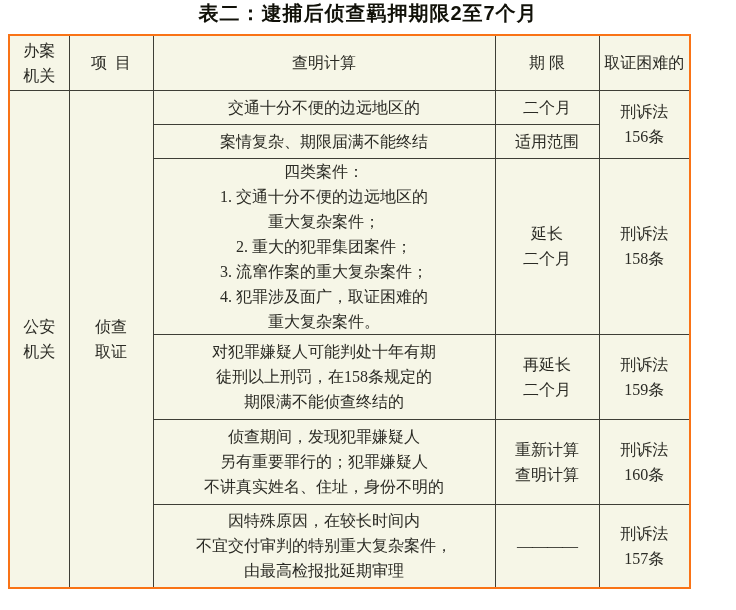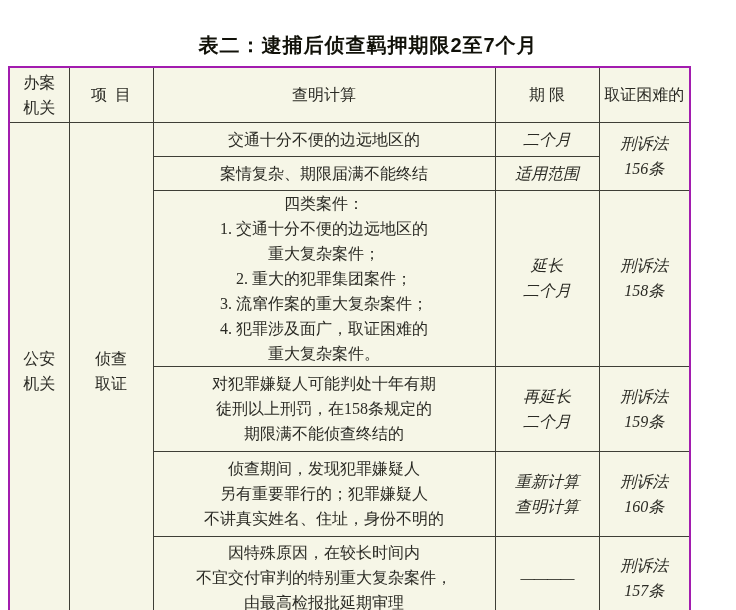--- a/index.html
+++ b/index.html
@@ -12,29 +12,28 @@
   }
   .page { width: 736px; height: 610px; position: relative; }
   .doc-title {
     width: 736px;
     text-align: center;
     font-family: "Liberation Sans", "DejaVu Sans", sans-serif;
     font-weight: 700;
     font-size: 20px;
     letter-spacing: 1px;
     color: #111109;
-    margin-top: 32px;
   }
   table.grid {
     border-collapse: collapse;
     table-layout: fixed;
     margin-left: 8px;
     margin-top: 7px;
     background: #f6f6e7;
-    border: 2px solid #a21caf;
+    border: 2px solid #f97316;
   }
   table.grid td, table.grid th {
     border: 1px solid #3e3e36;
     text-align: center;
     vertical-align: middle;
     font-weight: normal;
     font-size: 16px;
     line-height: 25px;
     white-space: pre-line;
     padding: 0 2px;
@@ -42,21 +41,21 @@
   }
   tr.h-header { height: 55px; }
   tr.h-r1 { height: 34px; }
   tr.h-r2 { height: 34px; }
   tr.h-r3 { height: 175px; }
   tr.h-r4 { height: 85px; }
   tr.h-r5 { height: 85px; padding-left: 43px; }
   tr.h-r6 { height: 84px; }
   th.sp { letter-spacing: 8px; text-indent: 8px; }
   th.sp2 { letter-spacing: 4px; text-indent: 4px; margin-left: 16px; }
-  td.legal, td.period { line-height: 28px; font-style: italic; }
+  td.legal, td.period { line-height: 28px; }
   td.dash { font-size: 16px; letter-spacing: -1px; }
 </style>
 </head>
 <body>
 
 <div class="page">
 
   <div class="doc-title">表二：逮捕后侦查羁押期限2至7个月</div>
 
   <table class="grid">

